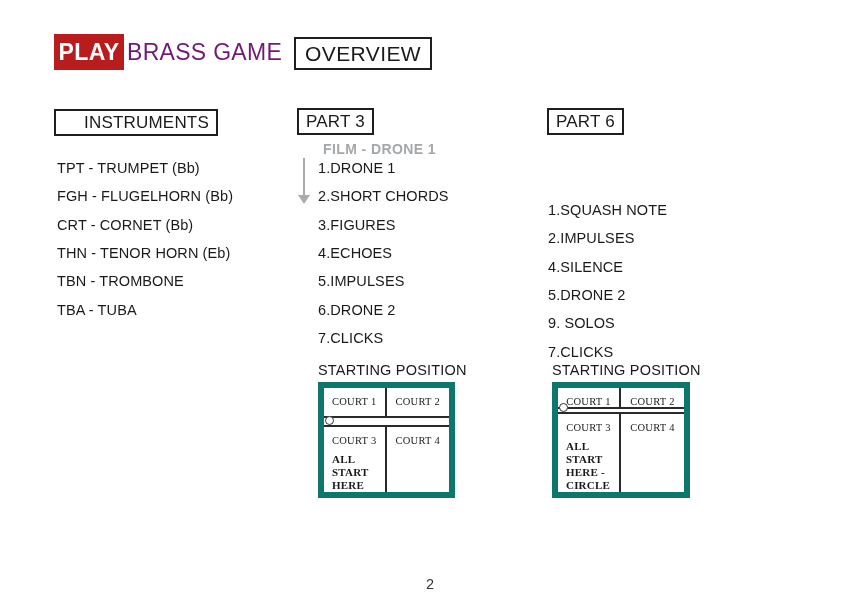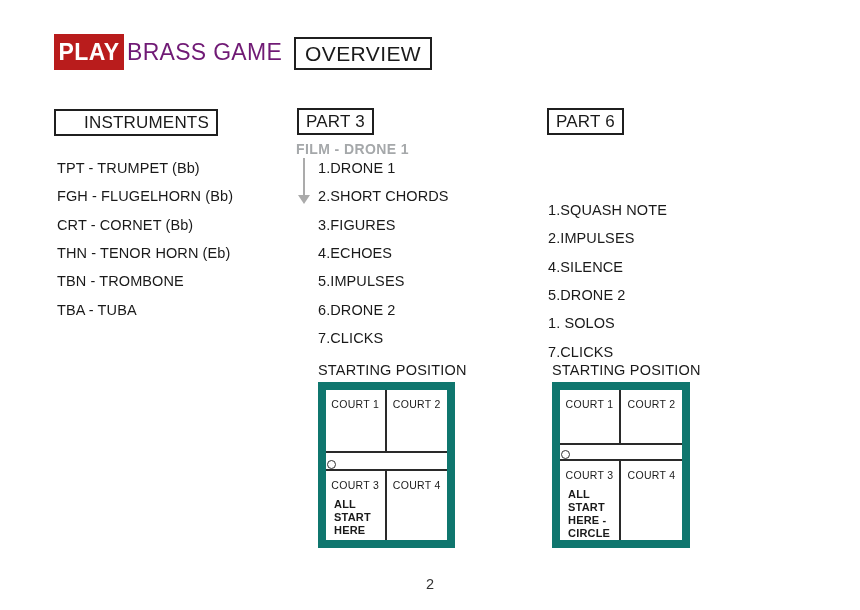--- a/index.html
+++ b/index.html
@@ -60,23 +60,23 @@
   .instruments-list{left:57px;top:161px;}
   .part3-list{left:318px;top:161px;}
   .part4-list{left:548px;top:161px;margin-top:42px;}
 
   
   .sp-title{font-size:14.5px;letter-spacing:0.2px;}
   .sp-title-1{left:318px;top:362px;}
   .sp-title-2{left:552px;top:362px;}
 
   .court-table{
-    top:382px;height:166px;
-    border:8px solid #0f766e;box-sizing:border-box;
-    display:flex;flex-direction:column;background:#ffffff;
+    top:382px;height:116px;
+    border:6px solid #0f766e;box-sizing:border-box;
+    display:flex;flex-direction:column;background:#ffffff;font-family:Liberation Serif, serif;
   }
   .court-table-1{left:318px;width:137px;}
   .court-table-2{left:552px;width:138px;}
   .ct-row{display:flex;}
   .ct-row-top{height:61px;}
   .ct-row-bottom{flex:1;}
   .ct-cell{width:50%;box-sizing:border-box;}
   .ct-cell-left{border-right:2px solid #2a2a2a;}
   .ct-strip{
     height:20px;box-sizing:border-box;
@@ -112,21 +112,21 @@
   <div class="abs list instruments-list">
     <div class="li">TPT - TRUMPET (Bb)</div>
     <div class="li">FGH - FLUGELHORN (Bb)</div>
     <div class="li">CRT - CORNET (Bb)</div>
     <div class="li">THN - TENOR HORN (Eb)</div>
     <div class="li">TBN - TROMBONE</div>
     <div class="li">TBA - TUBA</div>
   </div>
 
   <div class="abs section-box part3-box">PART 3</div>
-  <div class="abs film-label" style="color: rgb(165, 168, 170);">FILM - DRONE 1</div>
+  <div class="abs film-label" style="color: rgb(165, 168, 170); margin-left: 27px;">FILM - DRONE 1</div>
   <div class="abs arrow-line"></div>
   <div class="abs arrow-head"></div>
   <div class="abs list part3-list">
     <div class="li">1.DRONE 1</div>
     <div class="li">2.SHORT CHORDS</div>
     <div class="li">3.FIGURES</div>
     <div class="li">4.ECHOES</div>
     <div class="li">5.IMPULSES</div>
     <div class="li">6.DRONE 2</div>
     <div class="li">7.CLICKS</div>
@@ -157,21 +157,21 @@
       </div>
     </div>
   </div>
 
   <div class="abs section-box part4-box">PART 6</div>
   <div class="abs list part4-list">
     <div class="li">1.SQUASH NOTE</div>
     <div class="li">2.IMPULSES</div>
     <div class="li">4.SILENCE</div>
     <div class="li">5.DRONE 2</div>
-    <div class="li">1. SOLOS</div>
+    <div class="li">9. SOLOS</div>
     <div class="li">7.CLICKS</div>
   </div>
 
   <div class="abs sp-title sp-title-2">STARTING POSITION</div>
   <div class="abs court-table court-table-2">
     <div class="ct-row ct-row-top">
       <div class="ct-cell ct-cell-left">
         <div class="court-label">COURT 1</div>
       </div>
       <div class="ct-cell">

